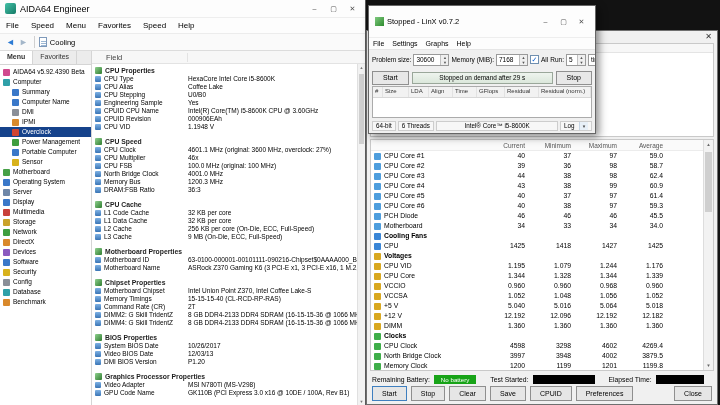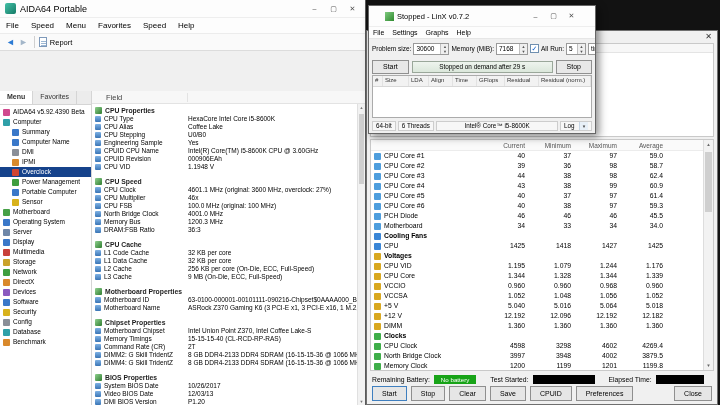--- a/index.html
+++ b/index.html
@@ -15,21 +15,21 @@
   .aida-title { flex:1; white-space:nowrap; overflow:hidden; }
   .wc { width:15px; text-align:center; font-size:7px; color:#555; }
   .aida-menubar { height:15px; display:flex; align-items:center; font-size:8px; background:#fdfdfd; }
   .menu-item { padding:0 6px; }
   .aida-toolbar { height:18px; background:#fafafa; border-top:1px solid #ececec; border-bottom:1px solid #dcdcdc; display:flex; align-items:center; padding:0 4px; font-size:7.5px; }
   .nav-back { color:#2c7bd4; font-size:9px; padding:0 2px; }
   .nav-fwd { color:#a3b6c9; font-size:9px; padding:0 2px; }
   .tsep { width:1px; height:12px; background:#d0d0d0; margin:0 4px; }
   .page-icon { width:8px; height:10px; background:#fff; border:1px solid #7e99ba; margin-right:3px;
                background-image:repeating-linear-gradient(#fff 0 1px,#9db8d4 1px 2px); background-size:6px 8px; background-position:1px 2px; background-repeat:no-repeat; }
-  .aida-body { flex:1; display:flex; overflow:hidden;margin-top:40px; }
+  .aida-body { flex:1; display:flex; overflow:hidden; }
   .sidebar { width:92px; background:#fbfbfb; border-right:1px solid #d5d5d5; display:flex; flex-direction:column; }
   .side-tabs { height:14px; display:flex; font-size:7px; background:#ececec; border-bottom:1px solid #d5d5d5; }
   .side-tab { padding:2px 7px; color:#333; border-right:1px solid #d5d5d5; }
   .side-tab.active { background:#fff; font-weight:bold; }
   .tree { flex:1; overflow:hidden; padding-top:2px; background:#fff; }
   .tree-item { height:10px; display:flex; align-items:center; gap:3px; font-size:6.5px; line-height:10px; white-space:nowrap; overflow:hidden; }
   .tree-item.selected { background:#15428b; color:#fff; }
   .tree-icon { width:7px; height:7px; border-radius:1px; flex:none; }
   .main { flex:1; background:#fff; display:flex; flex-direction:column; overflow:hidden; position:relative; }
   .main-header { height:13px; display:flex; align-items:center; font-size:7.5px; color:#444; background:#f7f7f7; border-bottom:1px solid #e3e3e3; }
@@ -73,21 +73,21 @@
   .blackbox { display:inline-block; height:9px; background:#000; margin-left:4px; }
   .bb1 { width:62px; }
   .bb2 { width:48px; }
   .stab-buttons { position:absolute; left:5px; right:5px; bottom:3px; height:16px; display:flex; align-items:center; gap:4px; }
   .sbtn { height:15px; font-size:7px; padding:0 9px; background:#e6e6e6; border:1px solid #8f8f8f; font-family:"Liberation Sans",sans-serif; }
   .sbtn.primary { border:1px solid #3f7fbf; }
   .close-btn { margin-left:auto; }
 
   
   #linx { left:368px; top:5px; width:228px; height:129px; border:1px solid #666; box-shadow:3px 3px 8px rgba(0,0,0,.45); z-index:5; display:flex; flex-direction:column; }
-  .linx-titlebar { height:21px; background:#fdfdfd; display:flex; align-items:center; gap:3px; padding:0 16px; font-size:7.5px; border-bottom:1px solid #eee; }
+  .linx-titlebar { height:32px; background:#fdfdfd; display:flex; align-items:center; gap:3px; padding:0 6px; font-size:7.5px; border-bottom:1px solid #eee; }
   .linx-appicon { width:9px; height:9px; background:linear-gradient(135deg,#7fc97f,#2e8b2e); flex:none; }
   .linx-title { flex:1; white-space:nowrap; overflow:hidden; }
   .linx-menubar { height:12px; display:flex; align-items:center; font-size:7px; background:#fdfdfd; border-bottom:1px solid #e6e6e6; }
   .linx-menubar .menu-item { padding:0 4px; }
   .linx-controls { height:19px; display:flex; align-items:center; gap:2px; padding:0 3px; font-size:6.5px; white-space:nowrap; overflow:hidden; }
   .spin { height:12px; border:1px solid #9a9a9a; background:#fff; display:flex; align-items:stretch; flex:none; }
   .spin-val { padding:0 2px; display:flex; align-items:center; font-size:6.5px; }
   .w-ps .spin-val { width:26px; }  .w-mem .spin-val { width:22px; }  .w-run .spin-val { width:10px; }
   .spinner { width:8px; border-left:1px solid #c0c0c0; background:#efefef; display:flex; flex-direction:column; }
   .sup,.sdn { flex:1; font-size:4px; line-height:5px; text-align:center; color:#555; }
@@ -105,39 +105,39 @@
   .scell { height:10px; border:1px solid #cdcdcd; background:#f7f7f7; padding:0 3px; display:flex; align-items:center; white-space:nowrap; }
   .scell.cpu { flex:1; justify-content:center; }
   .scell.log { width:32px; justify-content:space-between; }
 </style>
 </head>
 <body>
 
 <div id="aida" class="window">
   <div class="aida-titlebar">
     <span class="appicon"></span>
-    <span class="aida-title">AIDA64 Portable</span>
+    <span class="aida-title">AIDA64 Engineer</span>
     <span class="wc">–</span>
     <span class="wc">▢</span>
     <span class="wc">✕</span>
   </div>
   <div class="aida-menubar" id="aida-menu">
       <span class="menu-item">File</span>
       <span class="menu-item">Speed</span>
       <span class="menu-item">Menu</span>
       <span class="menu-item">Favorites</span>
       <span class="menu-item">Speed</span>
       <span class="menu-item">Help</span>
     </div>
   <div class="aida-toolbar">
     <span class="nav-back">◄</span>
     <span class="nav-fwd">►</span>
     <span class="tsep"></span>
     <span class="page-icon"></span>
-    <span>Report</span>
+    <span>Cooling</span>
   </div>
   <div class="aida-body">
     <div class="sidebar">
       <div class="side-tabs" id="side-tabs">
           <span class="side-tab active">Menu</span>
           <span class="side-tab">Favorites</span>
         </div>
       <div class="tree" id="tree">
           <div class="tree-item" style="padding-left: 3px;">
             <span class="tree-icon" style="background: rgb(208, 74, 142);"></span>

